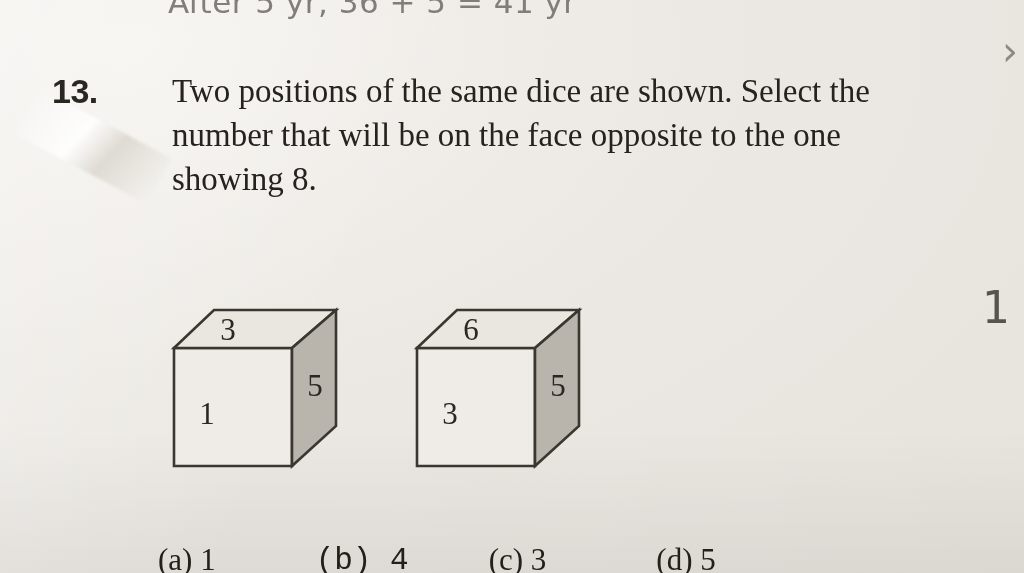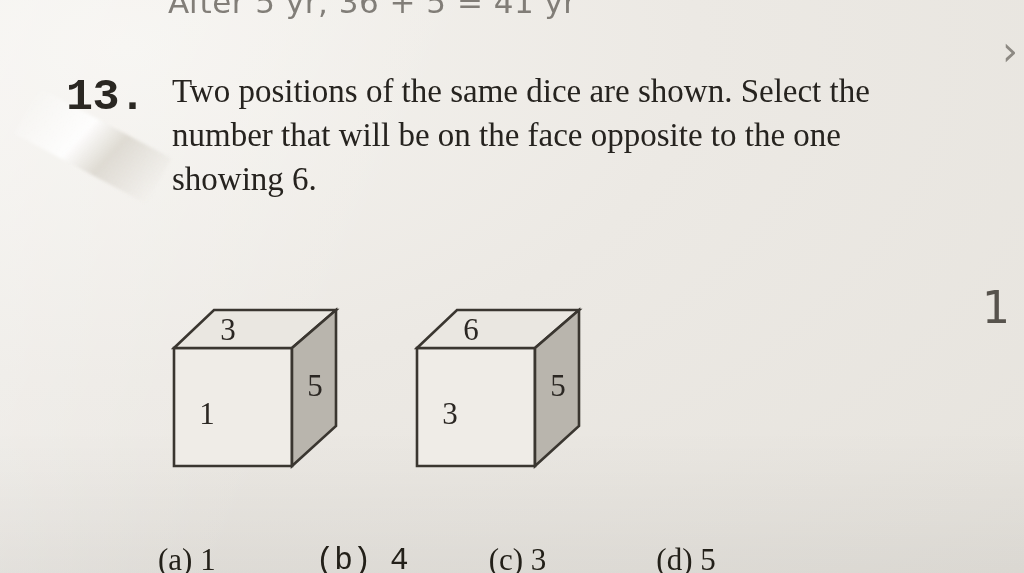--- a/index.html
+++ b/index.html
@@ -73,25 +73,25 @@
     position: absolute;
     right: 14px;
     top: 282px;
     font-size: 44px;
     color: #57534d;
     font-family: "DejaVu Sans", sans-serif;
   }
 
   .qnum {
     position: absolute;
-    left: 66px;
+    left: 52px;
     top: 72px;
-    font-size: 45px;
+    font-size: 34px;
     font-weight: bold;
-    font-family: Liberation Mono, monospace;
+    font-family: Liberation Sans, sans-serif;
     letter-spacing: -0.5px;
   }
 
   .qtext {
     position: absolute;
     left: 172px;
     top: 70px;
     width: 700px;
     font-size: 33px;
     line-height: 1.33;
@@ -143,21 +143,21 @@
 
 <div class="paper"></div>
 <div class="streak"></div>
 
 <div class="cut-line">After 5 yr, 36 + 5 = 41 yr</div>
 
 <div class="edge-glyph-top">›</div>
 <div class="edge-glyph-mid">1</div>
 
 <div class="qnum">13.</div>
-<div class="qtext">Two positions of the same dice are shown. Select the number that will be on the face opposite to the one showing 6.</div>
+<div class="qtext">Two positions of the same dice are shown. Select the number that will be on the face opposite to the one showing 8.</div>
 
 <div class="dice-area">
 
   <div class="cube" style="left:0px; top:0px;">
     <svg width="200" height="200" viewBox="0 0 200 200">
 
       <path d="M4 52 L122 52 L122 170 L4 170 Z" fill="#efecE7" stroke="#3a3630" stroke-width="2.6"></path>
 
       <path d="M4 52 L44 14 L166 14 L122 52 Z" fill="#eae7e1" stroke="#3a3630" stroke-width="2.6"></path>
 

